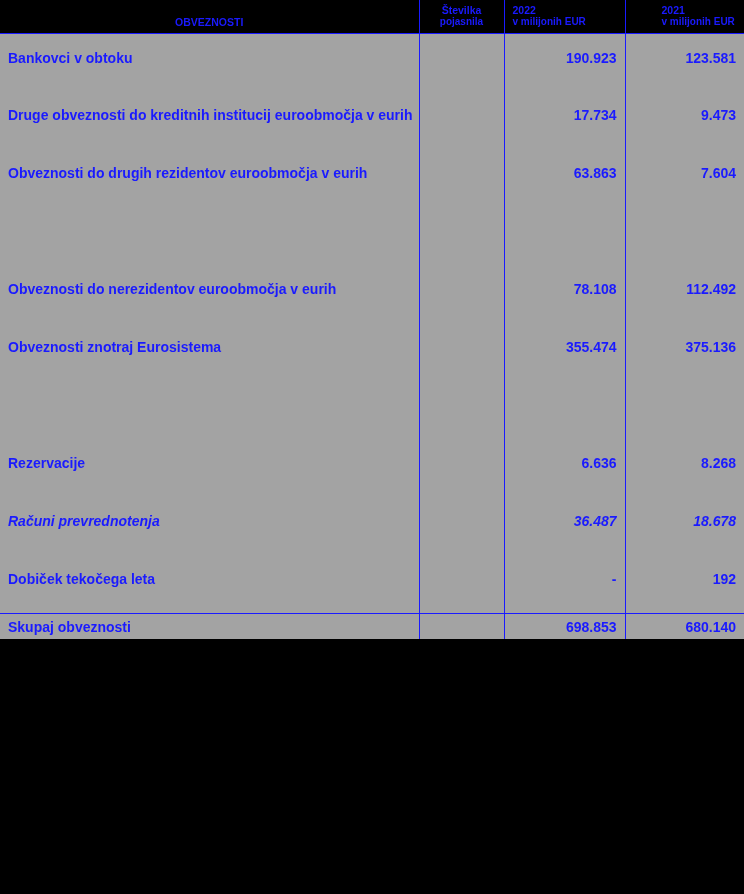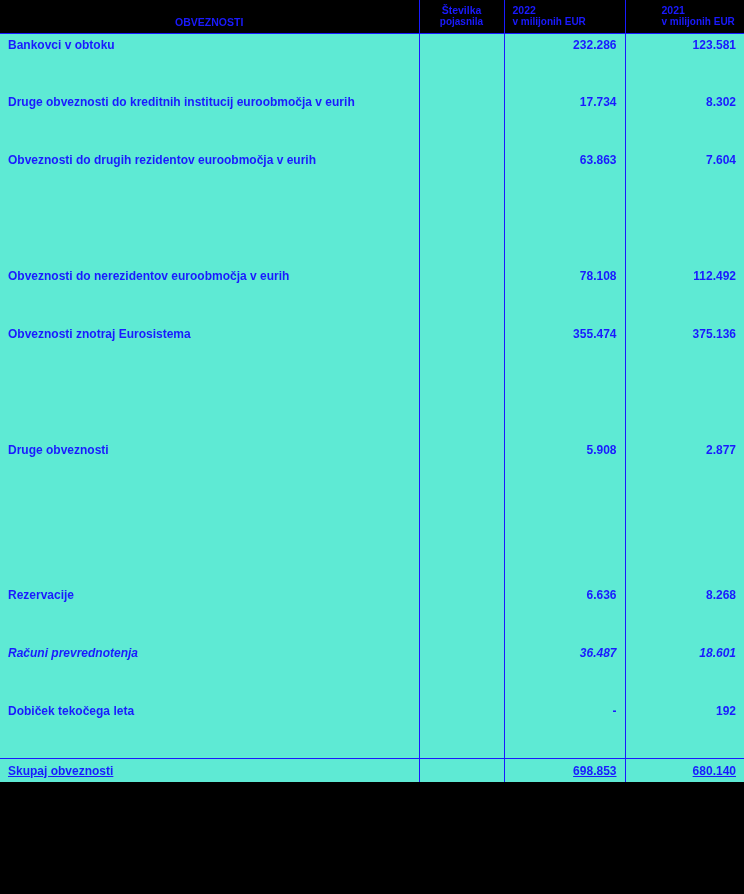--- a/index.html
+++ b/index.html
@@ -51,45 +51,44 @@
   }
   th.h-year {
     text-align: left;
     border-right: 1.5px solid #1a1aff;
   }
   th.h-year.last { border-right: none; padding-left: 36px; }
   .hdr-line2 { display: block; font-size: 10px; font-weight: bold; }
 
   tbody td {
     vertical-align: top;
-    font-size: 12px;
+    font-size: 14px;
     font-weight: bold;
     color: #1a1aff;
-    padding: 4px 8px 4px 8px;
-    background: #5eead4;
+    padding: 16px 8px 4px 8px;
+    background: #a3a3a3;
   }
   td.label {
     text-align: left;
     border-right: 1.5px solid #1a1aff;
     white-space: nowrap;
   }
   td.note {
     text-align: center;
     border-right: 1.5px solid #1a1aff;
   }
   td.amount {
     text-align: right;
     border-right: 1.5px solid #1a1aff;
   }
   td.amount.last { border-right: none; }
 
   tbody tr.total td {
     border-top: 1.5px solid #1a1aff;
     padding-top: 5px;
-    text-decoration: underline;
   }
   tbody tr.total td.label,
   tbody tr.total td.note,
   tbody tr.total td.amount { font-weight: bold; }
 </style>
 </head>
 <body>
 
 <div class="sheet">
   <table class="balance">
@@ -113,64 +112,58 @@
         <th class="h-year last">
           <span>2021</span>
           <span class="hdr-line2">v milijonih EUR</span>
         </th>
       </tr>
     </thead>
     <tbody id="tbody">
         <tr style="height: 58px;">
           <td class="label">Bankovci v obtoku</td>
           <td class="note"></td>
-          <td class="amount">232.286</td>
+          <td class="amount">190.923</td>
           <td class="amount last">123.581</td>
         </tr>
         <tr style="height: 58px;">
           <td class="label">Druge obveznosti do kreditnih institucij euroobmočja v eurih</td>
           <td class="note"></td>
           <td class="amount">17.734</td>
-          <td class="amount last">8.302</td>
+          <td class="amount last">9.473</td>
         </tr>
         <tr style="height: 116px;">
           <td class="label">Obveznosti do drugih rezidentov euroobmočja v eurih</td>
           <td class="note"></td>
           <td class="amount">63.863</td>
           <td class="amount last">7.604</td>
         </tr>
         <tr style="height: 58px;">
           <td class="label">Obveznosti do nerezidentov euroobmočja v eurih</td>
           <td class="note"></td>
           <td class="amount">78.108</td>
           <td class="amount last">112.492</td>
         </tr>
         <tr style="height: 116px; margin-left: 16px;">
           <td class="label">Obveznosti znotraj Eurosistema</td>
           <td class="note"></td>
           <td class="amount">355.474</td>
           <td class="amount last">375.136</td>
         </tr>
-        <tr style="height: 145px;">
-          <td class="label">Druge obveznosti</td>
-          <td class="note"></td>
-          <td class="amount">5.908</td>
-          <td class="amount last">2.877</td>
-        </tr>
         <tr style="height: 58px;">
           <td class="label">Rezervacije</td>
           <td class="note"></td>
           <td class="amount">6.636</td>
           <td class="amount last">8.268</td>
         </tr>
         <tr style="height: 58px; font-style: italic;">
           <td class="label">Računi prevrednotenja</td>
           <td class="note"></td>
           <td class="amount">36.487</td>
-          <td class="amount last">18.601</td>
+          <td class="amount last">18.678</td>
         </tr>
         <tr style="height: 58px;">
           <td class="label">Dobiček tekočega leta</td>
           <td class="note"></td>
           <td class="amount">-</td>
           <td class="amount last">192</td>
         </tr>
         <tr class="total">
           <td class="label">Skupaj obveznosti</td>
           <td class="note"></td>

